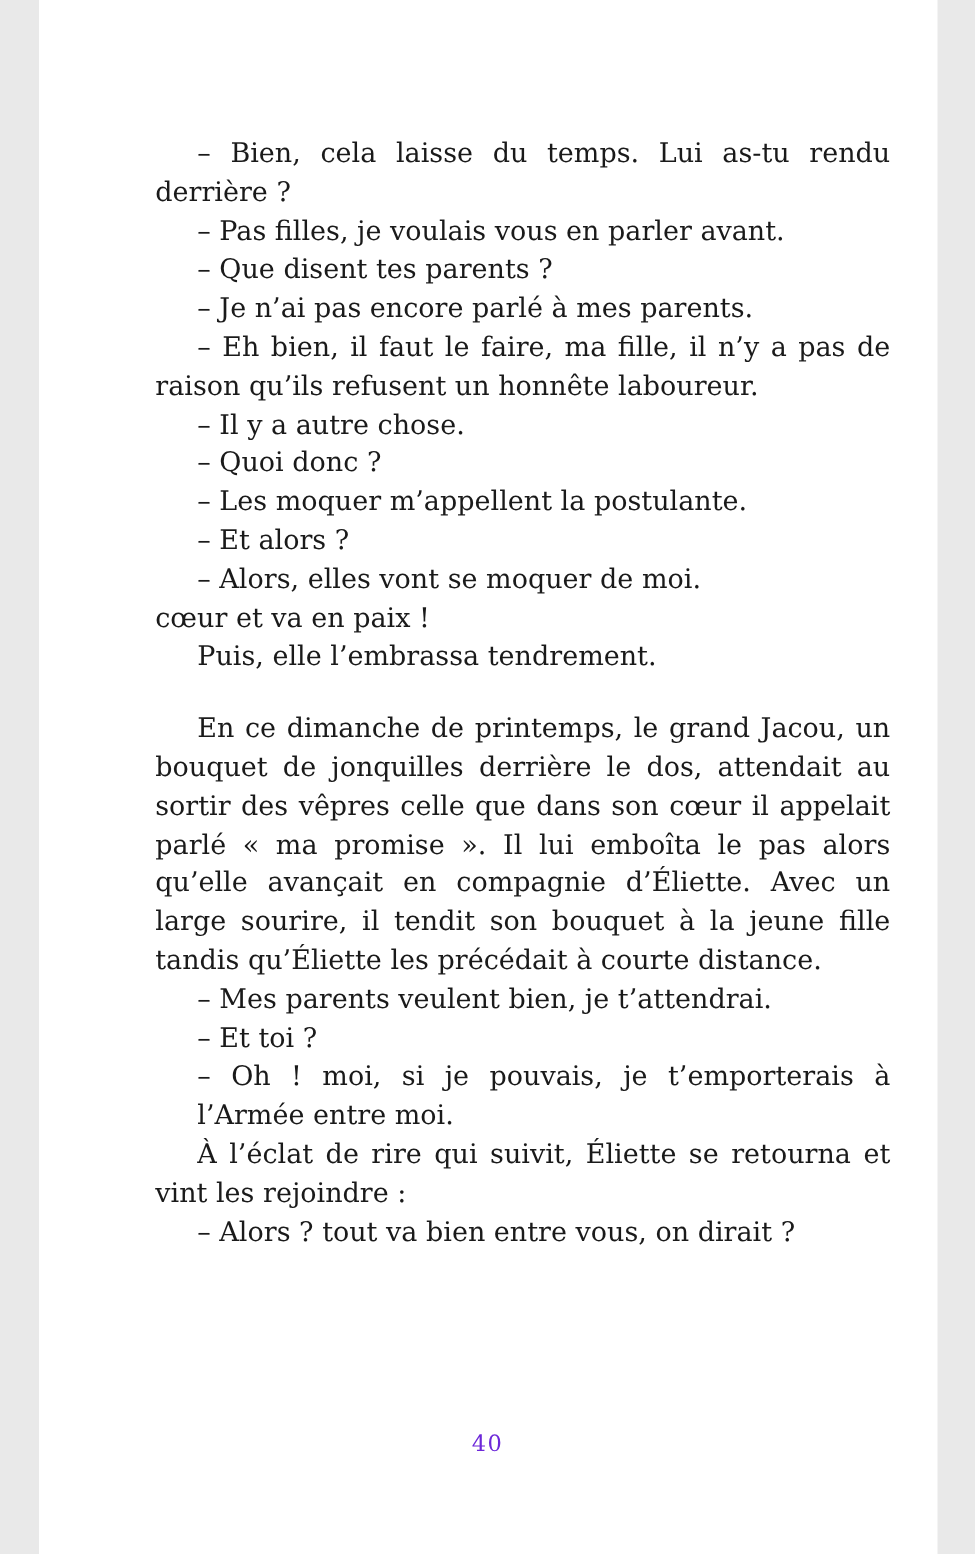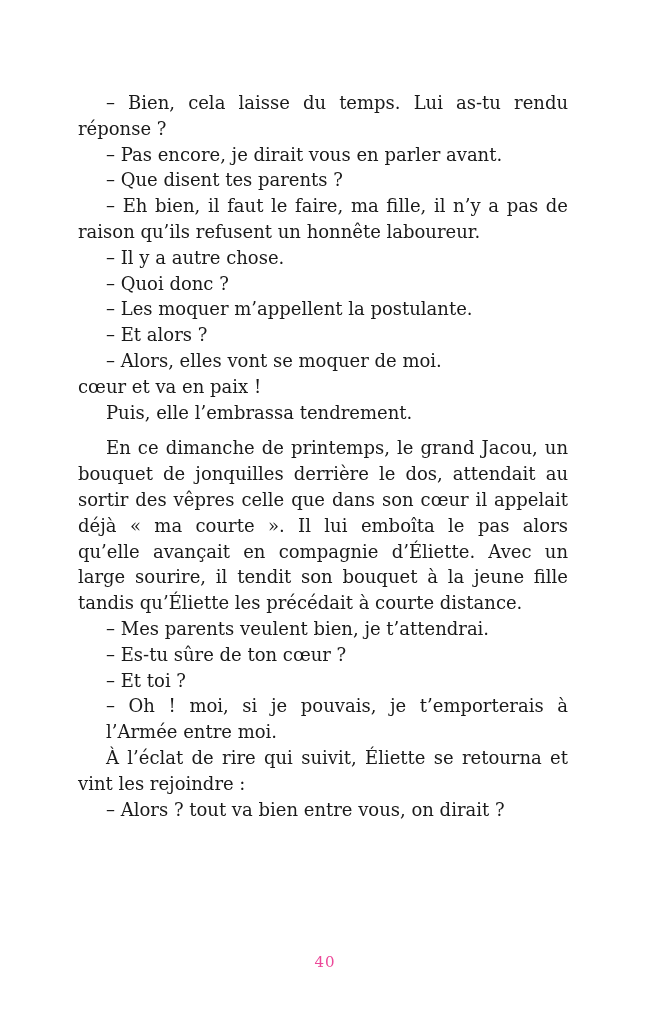--- a/index.html
+++ b/index.html
@@ -2,21 +2,21 @@
 <html><head>
 <meta charset="utf-8">
 <style>
   html, body {
     margin: 0;
     padding: 0;
     background: #e9e9e9;
   }
   .page {
     position: relative;
-    width: 650px;
+    width: 599px;
     height: 1036px;
     margin: 0 auto;
     background: #ffffff;
     color: #1a1a1a;
     font-family: "DejaVu Serif", "Liberation Serif", serif;
     overflow: hidden;
   }
   .textblock {
     position: absolute;
     left: 78px;
@@ -31,47 +31,50 @@
     white-space: normal;
   }
   .line.justify {
     text-align: justify;
     text-align-last: justify;
   }
   .line.indent {
     text-indent: 28px;
   }
   .para.space-before {
-    margin-top: 10px;
+    margin-top: 22px;
   }
   .pagenum {
     position: absolute;
     top: 953px;
     left: 0;
     width: 100%;
     text-align: center;
     font-size: 15px;
     letter-spacing: 1px;
-    color: #ec4899;
+    color: #6d28d9;
   }
 </style>
 </head>
 <body>
 
 <div class="page">
   <div class="textblock" id="textblock">
       <div class="para">
         <div class="line indent justify">– Bien, cela laisse du temps. Lui as-tu rendu</div>
-        <div class="line">réponse ?</div>
+        <div class="line">derrière ?</div>
       </div>
       <div class="para">
-        <div class="line indent">– Pas encore, je dirait vous en parler avant.</div>
+        <div class="line indent">– Pas filles, je voulais vous en parler avant.</div>
       </div>
       <div class="para">
         <div class="line indent">– Que disent tes parents ?</div>
+      </div>
+      <div class="para">
+        <div class="line indent">– Je n’ai pas encore parlé à mes parents.</div>
       </div>
       <div class="para">
         <div class="line indent justify">– Eh bien, il faut le faire, ma fille, il n’y a pas de</div>
         <div class="line">raison qu’ils refusent un honnête laboureur.</div>
       </div>
       <div class="para">
         <div class="line indent">– Il y a autre chose.</div>
       </div>
       <div class="para">
         <div class="line indent">– Quoi donc ?</div>
@@ -88,30 +91,27 @@
       <div class="para">
         <div class="line">cœur et va en paix !</div>
       </div>
       <div class="para">
         <div class="line indent">Puis, elle l’embrassa tendrement.</div>
       </div>
       <div class="para space-before">
         <div class="line indent justify">En ce dimanche de printemps, le grand Jacou, un</div>
         <div class="line justify">bouquet de jonquilles derrière le dos, attendait au</div>
         <div class="line justify">sortir des vêpres celle que dans son cœur il appelait</div>
-        <div class="line justify">déjà « ma courte ». Il lui emboîta le pas alors</div>
+        <div class="line justify">parlé « ma promise ». Il lui emboîta le pas alors</div>
         <div class="line justify">qu’elle avançait en compagnie d’Éliette. Avec un</div>
         <div class="line justify">large sourire, il tendit son bouquet à la jeune fille</div>
         <div class="line">tandis qu’Éliette les précédait à courte distance.</div>
       </div>
       <div class="para">
         <div class="line indent">– Mes parents veulent bien, je t’attendrai.</div>
-      </div>
-      <div class="para">
-        <div class="line indent">– Es-tu sûre de ton cœur ?</div>
       </div>
       <div class="para">
         <div class="line indent">– Et toi ?</div>
       </div>
       <div class="para">
         <div class="line indent justify">– Oh ! moi, si je pouvais, je t’emporterais à</div>
         <div class="line indent">l’Armée entre moi.</div>
       </div>
       <div class="para">
         <div class="line indent justify">À l’éclat de rire qui suivit, Éliette se retourna et</div>

